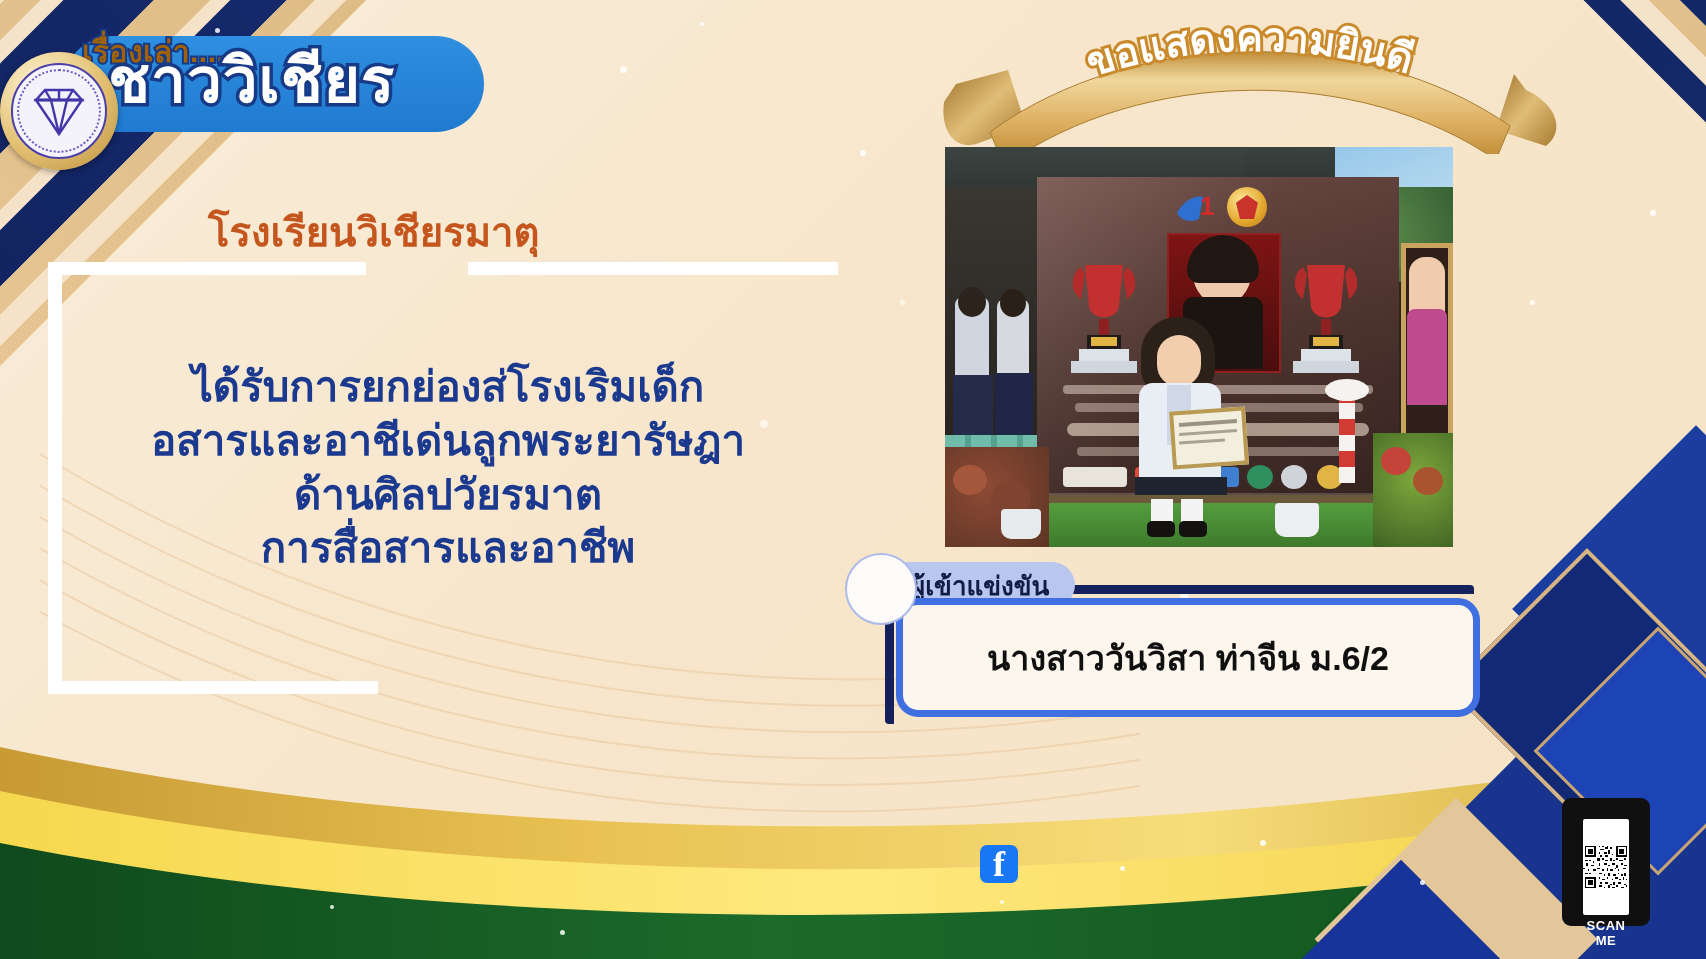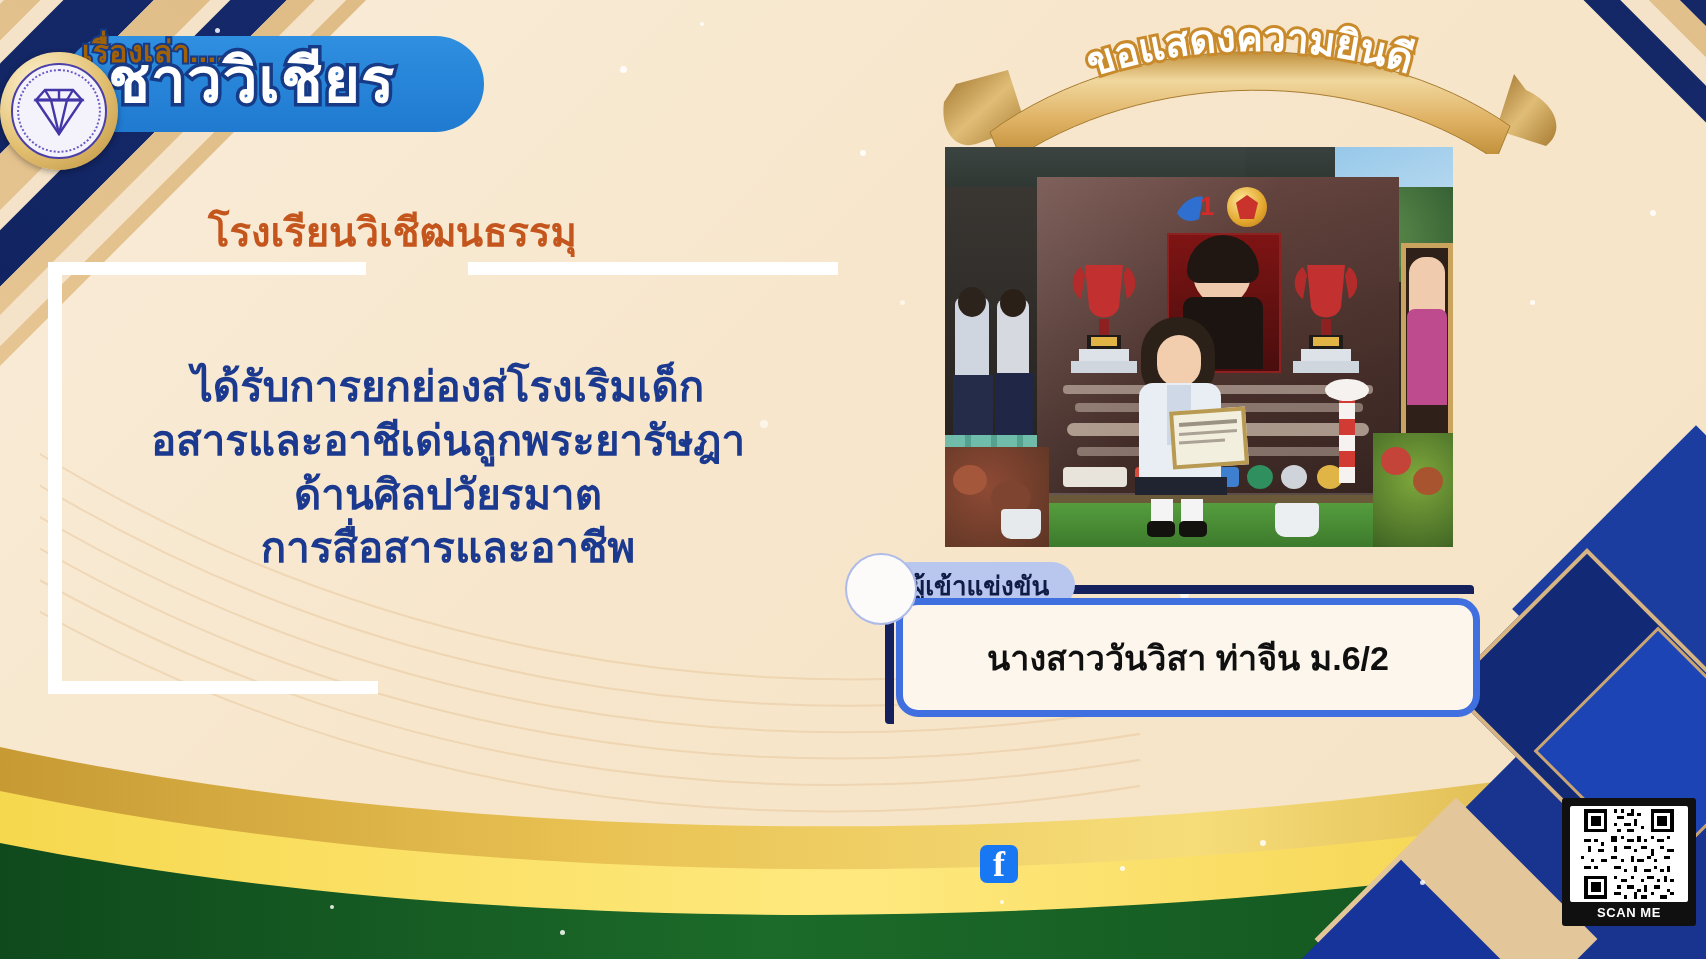--- a/index.html
+++ b/index.html
@@ -85,22 +85,22 @@
     background:#fdf6ec;border:7px solid #4070e0;display:flex;align-items:center;justify-content:center;z-index:3;}
   .pt-box span{font-size:34px;font-weight:bold;color:#101010;}
 
   
   .foot{position:absolute;left:980px;top:845px;display:flex;align-items:center;gap:18px;z-index:6;}
   .fb{width:38px;height:38px;border-radius:7px;background:#1877f2;position:relative;}
   .fb::after{content:"f";position:absolute;left:13px;top:-2px;font-size:36px;font-weight:bold;color:#fff;font-family:"Liberation Serif",serif;}
   .foot-txt{font-size:30px;font-weight:bold;color:#fff;}
 
   
-  .qr{position:absolute;left:1562px;top:798px;width:134px;height:128px;background:#101010;border-radius:3px;
-      padding:8px;box-sizing:border-box;z-index:7;}
+  .qr{position:absolute;left:1562px;top:798px;width:88px;height:128px;background:#101010;border-radius:9px;
+      padding:21px;box-sizing:border-box;z-index:7;}
   .qr-img{width:100%;height:96px;background:#fff;border-radius:2px;position:relative;overflow:hidden;}
   .qr-lbl{text-align:center;color:#fff;font-size:13px;font-weight:bold;letter-spacing:.6px;margin-top:3px;}
 </style>
 </head>
 <body>
 
 <div class="stage">
 
   <div class="bg-base"></div>
 
@@ -235,21 +235,21 @@
       </defs>
       <path d="M14,98 C10,128 26,146 46,140 L96,122 L78,66 L26,80 Z" fill="url(#rbTail)"></path>
       <path d="M596,86 C626,100 636,126 616,142 L566,126 L584,70 Z" fill="url(#rbTail)"></path>
       <path d="M60,128 C205,22 437,22 580,122 L566,156 C430,62 214,62 74,162 Z" fill="url(#rb)" stroke="#a87c31" stroke-width="1"></path>
       <text font-size="40" font-weight="bold" font-family="Liberation Sans, sans-serif" fill="#ffffff" stroke="#c98a2c" stroke-width="6" paint-order="stroke" text-anchor="middle">
         <textPath href="#arcPath" startOffset="50%">ขอแสดงความยินดี</textPath>
       </text>
     </svg>
   </div>
 
-  <div class="school-head">โรงเรียนวิเชีฒนธรรมุ</div>
+  <div class="school-head">โรงเรียนวิเชียรมาตุ</div>
 
   <div class="frame">
     <div class="bar" style="left:0;top:0;width:14px;height:432px;"></div>
     <div class="bar" style="left:0;top:0;width:318px;height:13px;"></div>
     <div class="bar" style="left:420px;top:0;width:370px;height:13px;"></div>
     <div class="bar" style="left:0;top:419px;width:330px;height:13px;"></div>
   </div>
 
   <div class="msg">
     <div>ได้รับการยกย่องส่โรงเริมเด็ก</div>

